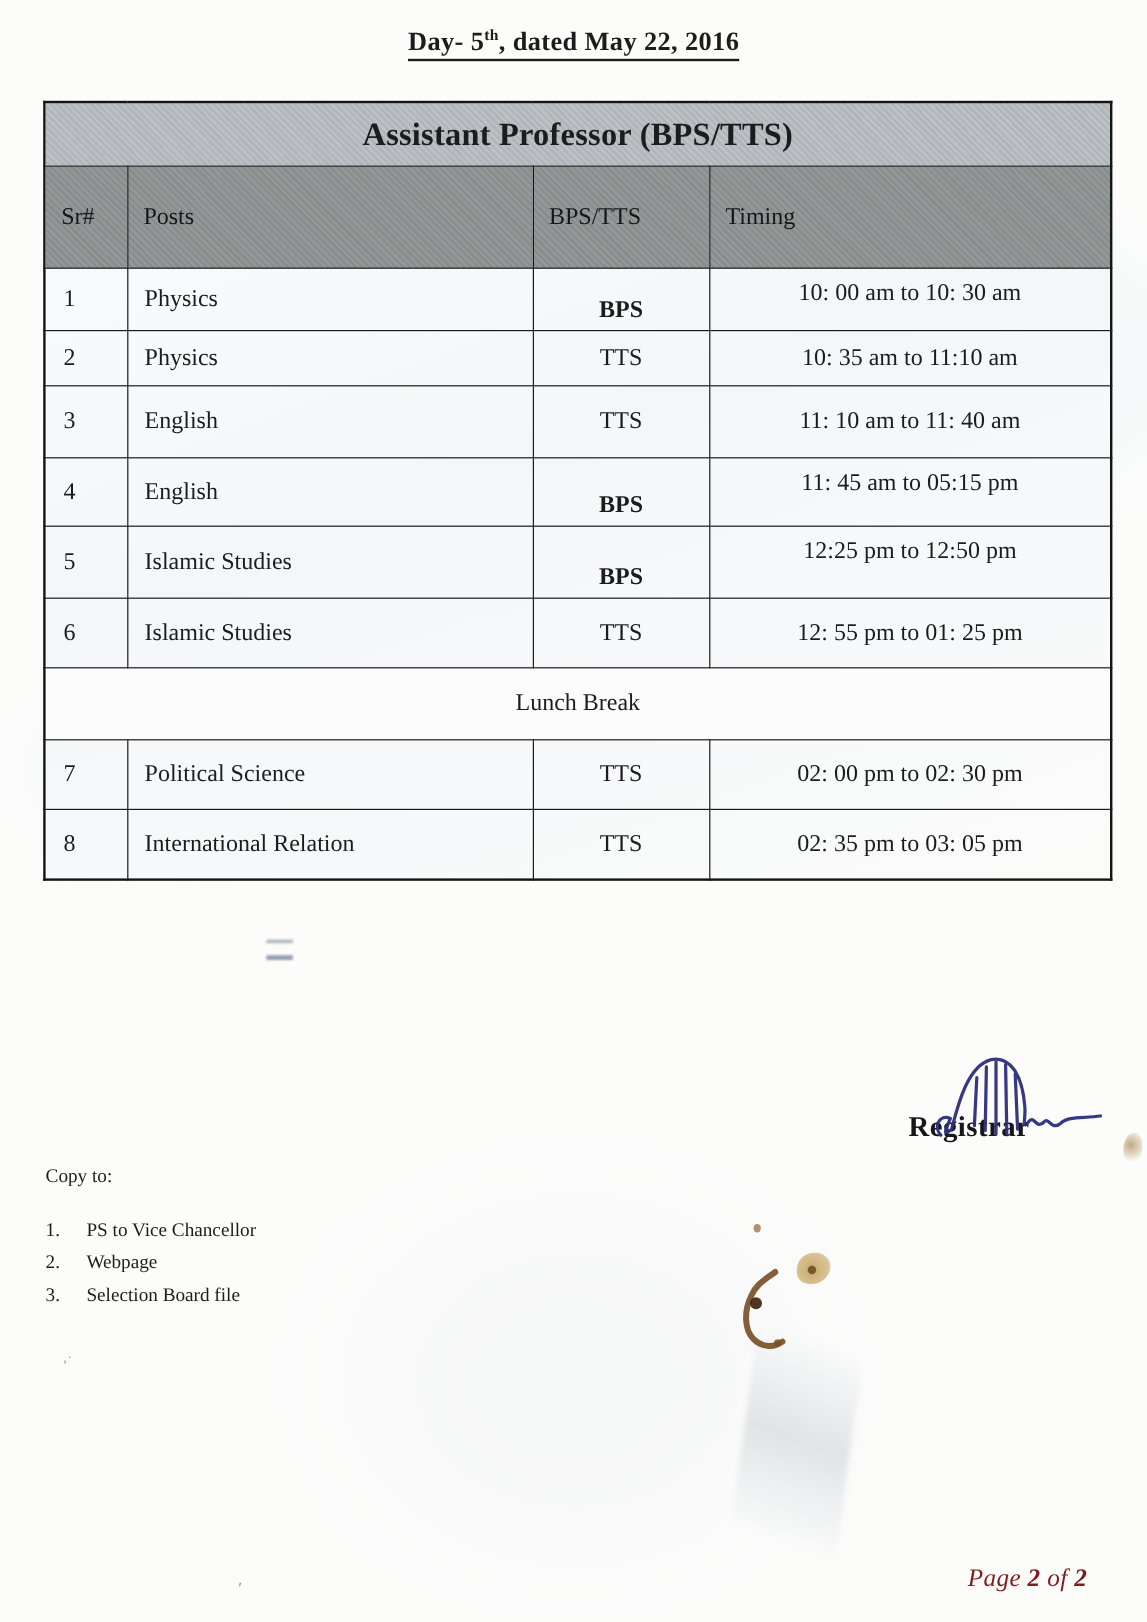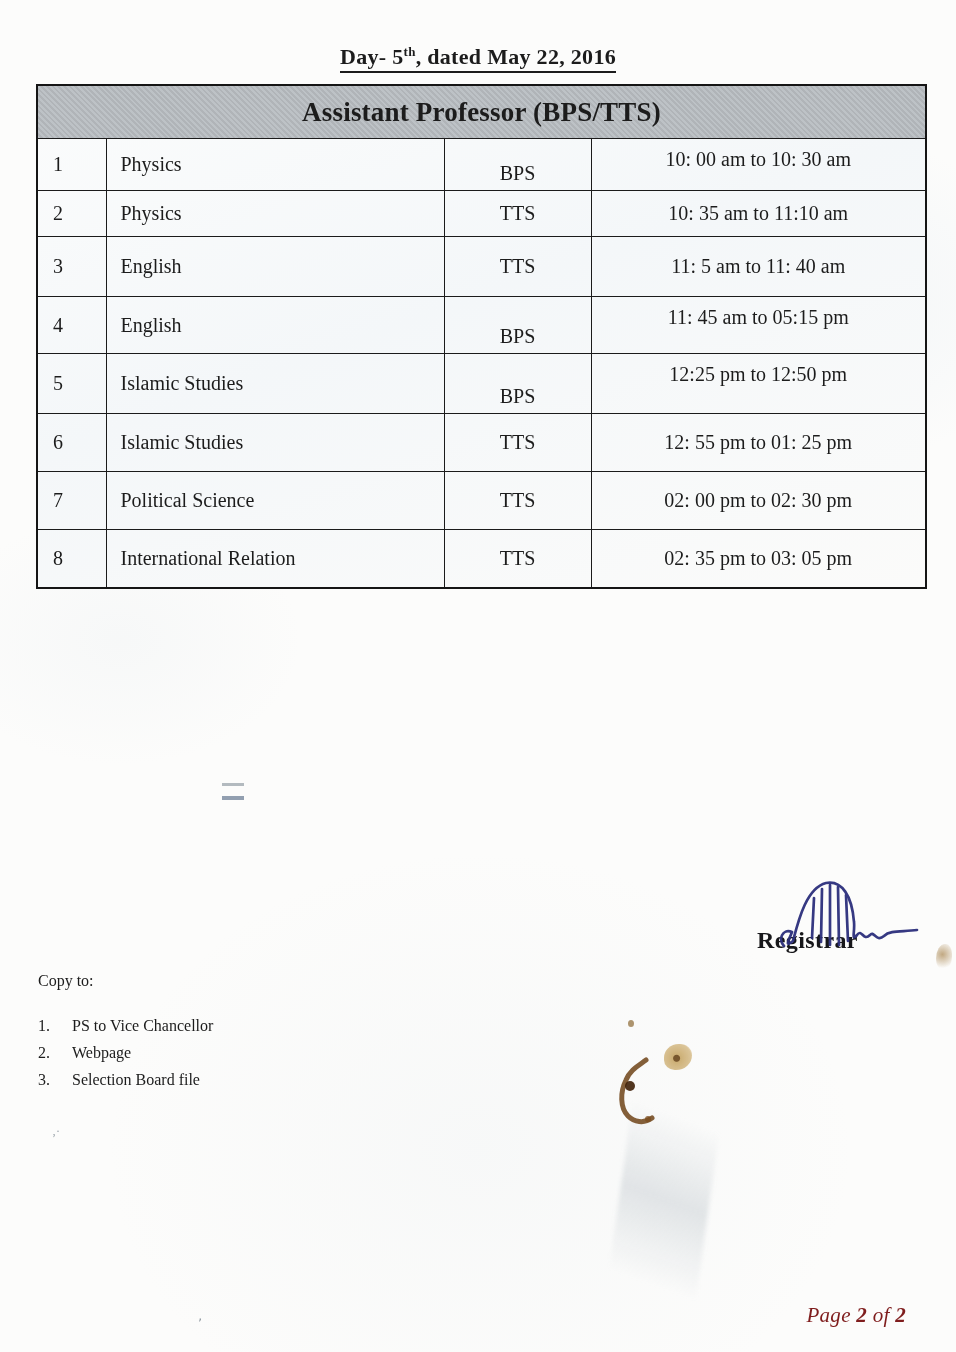--- a/index.html
+++ b/index.html
@@ -13,21 +13,21 @@
   .scan-tint{
     position:absolute;inset:0;pointer-events:none;
     background:
       radial-gradient(420px 260px at 760px 300px, rgba(190,210,228,0.20), rgba(190,210,228,0) 70%),
       radial-gradient(300px 200px at 520px 250px, rgba(195,215,230,0.14), rgba(195,215,230,0) 70%),
       radial-gradient(500px 400px at 480px 1150px, rgba(205,215,222,0.10), rgba(205,215,222,0) 75%),
       radial-gradient(260px 180px at 120px 640px, rgba(200,212,222,0.10), rgba(200,212,222,0) 70%);
   }
 
   .doc-title{
-    position:absolute;left:0;top:44px;width:956px;text-align:center;
+    position:absolute;left:0;top:22px;width:956px;text-align:center;
     font-size:22px;font-weight:bold;letter-spacing:0.3px;
   }
   .doc-title .inner{border-bottom:2.5px solid #1c1c1c;padding-bottom:2px;}
   .doc-title sup{font-size:13px;}
 
   table.sched{
     position:absolute;left:36px;top:84px;width:889px;
     border-collapse:collapse;table-layout:fixed;
     background:linear-gradient(160deg,#fbfcfc 0%,#f4f7f9 45%,#fbfbfa 100%);
   }
@@ -48,21 +48,21 @@
     background:
       repeating-linear-gradient(45deg, rgba(255,255,255,0.05) 0 2px, rgba(0,0,0,0.06) 2px 4px),
       #8f9594;
     text-align:left;padding-left:13px;height:82px;font-weight:normal;
     color:#15181a;
   }
   td.sr{padding-left:15px;}
   td.post{padding-left:14px;}
   td.type{text-align:center;}
   td.timing{text-align:center;}
-  td.low{vertical-align:bottom;padding-bottom:5px;}
+  td.low{vertical-align:bottom;padding-bottom:5px;font-weight:bold;}
   td.hi{vertical-align:top;padding-top:9px;margin-top:24px;}
   td.lunch{text-align:center;height:57px;font-size:20px;background:#fbfcfb;}
 
   .sig-block{position:absolute;left:756px;top:872px;width:200px;height:100px;}
   .sig-label{
     position:absolute;left:1px;top:55px;font-size:24px;font-weight:bold;
     letter-spacing:0.4px;color:#17171a;
   }
   .sig-ink{position:absolute;left:20px;top:0;z-index:3;}
 
@@ -121,55 +121,64 @@
   <colgroup>
     <col style="width:69px">
       <col style="width:338px">
       <col style="width:147px">
       <col style="width:335px">
   </colgroup>
   <tbody>
       <tr>
     <td class="band" colspan="4">Assistant Professor (BPS/TTS)</td>
   </tr>
+  <tr class="cols">
+    <th>Sr#</th>
+    <th>Posts</th>
+    <th>BPS/TTS</th>
+    <th>Timing</th>
+  </tr>
   <tr style="height:52px">
     <td class="sr">1</td>
     <td class="post">Physics</td>
     <td class="type low">BPS</td>
     <td class="timing hi">10: 00 am to 10: 30 am</td>
   </tr>
   <tr style="height:46px">
     <td class="sr">2</td>
     <td class="post">Physics</td>
     <td class="type">TTS</td>
     <td class="timing">10: 35 am to 11:10 am</td>
   </tr>
   <tr style="height:60px">
     <td class="sr">3</td>
     <td class="post">English</td>
     <td class="type">TTS</td>
-    <td class="timing">11: 5 am to 11: 40 am</td>
+    <td class="timing">11: 10 am to 11: 40 am</td>
   </tr>
   <tr style="height:57px">
     <td class="sr">4</td>
     <td class="post">English</td>
     <td class="type low">BPS</td>
     <td class="timing hi">11: 45 am to 05:15 pm</td>
   </tr>
   <tr style="height:60px">
     <td class="sr">5</td>
     <td class="post">Islamic Studies</td>
     <td class="type low">BPS</td>
     <td class="timing hi">12:25 pm to 12:50 pm</td>
   </tr>
   <tr style="height:58px">
     <td class="sr">6</td>
     <td class="post">Islamic Studies</td>
     <td class="type">TTS</td>
     <td class="timing">12: 55 pm to 01: 25 pm</td>
+  </tr>
+  <tr>
+    <td class="lunch" colspan="4">Lunch Break</td>
   </tr>
   <tr style="height:58px">
     <td class="sr">7</td>
     <td class="post">Political Science</td>
     <td class="type">TTS</td>
     <td class="timing">02: 00 pm to 02: 30 pm</td>
   </tr>
   <tr style="height:58px">
     <td class="sr">8</td>
     <td class="post">International Relation</td>

